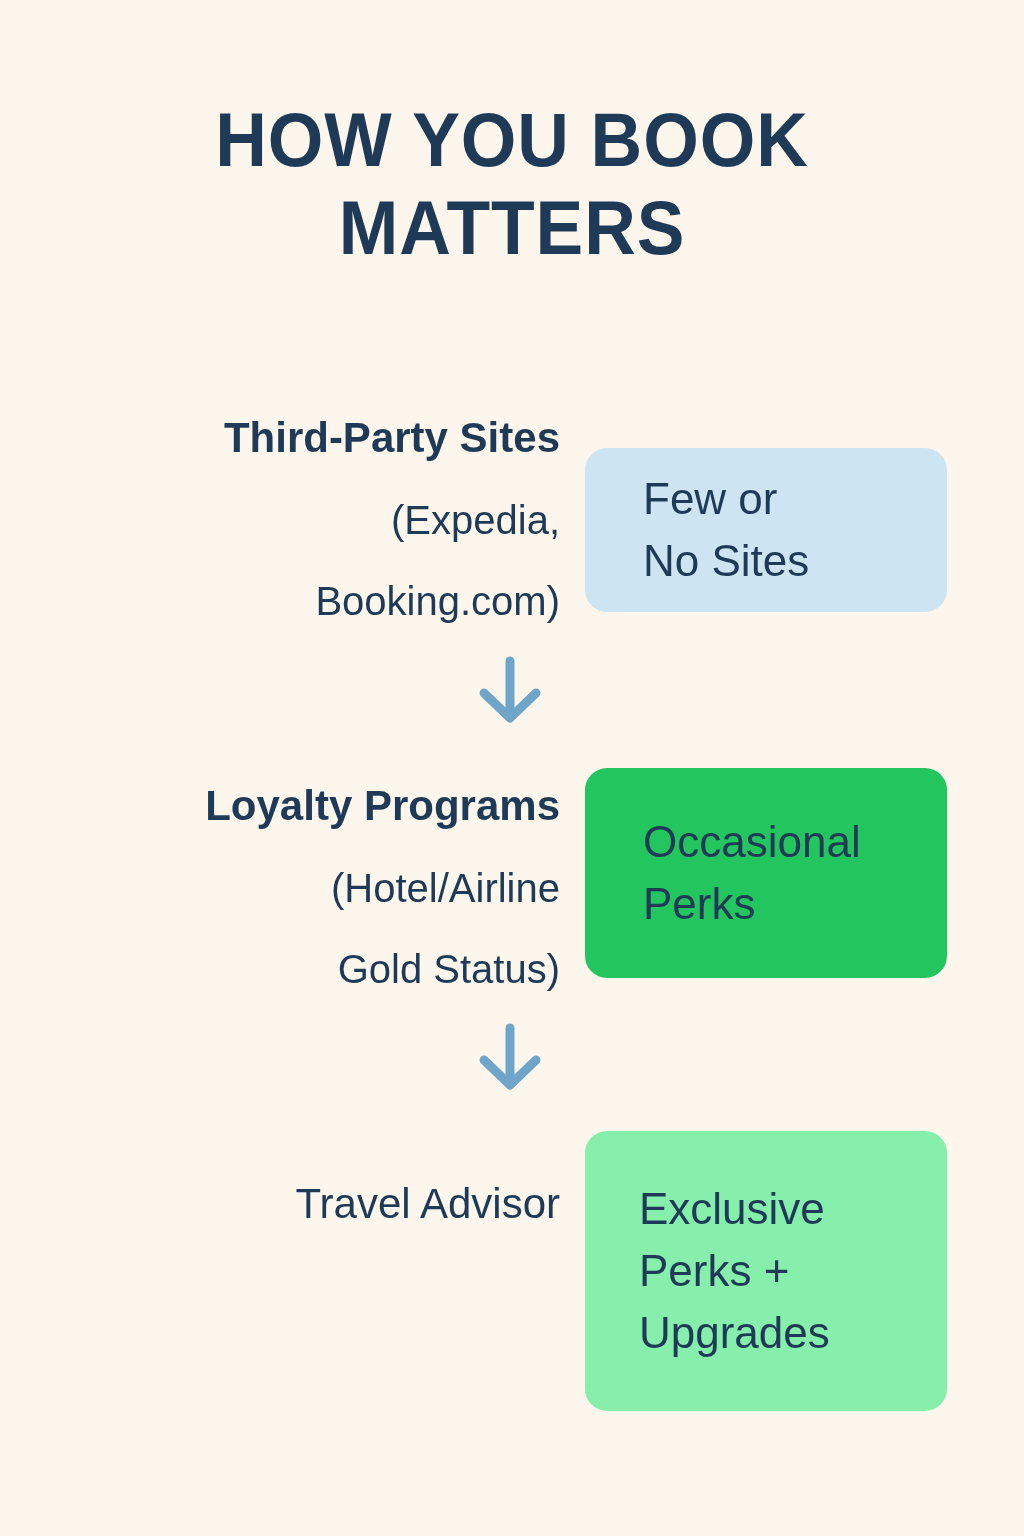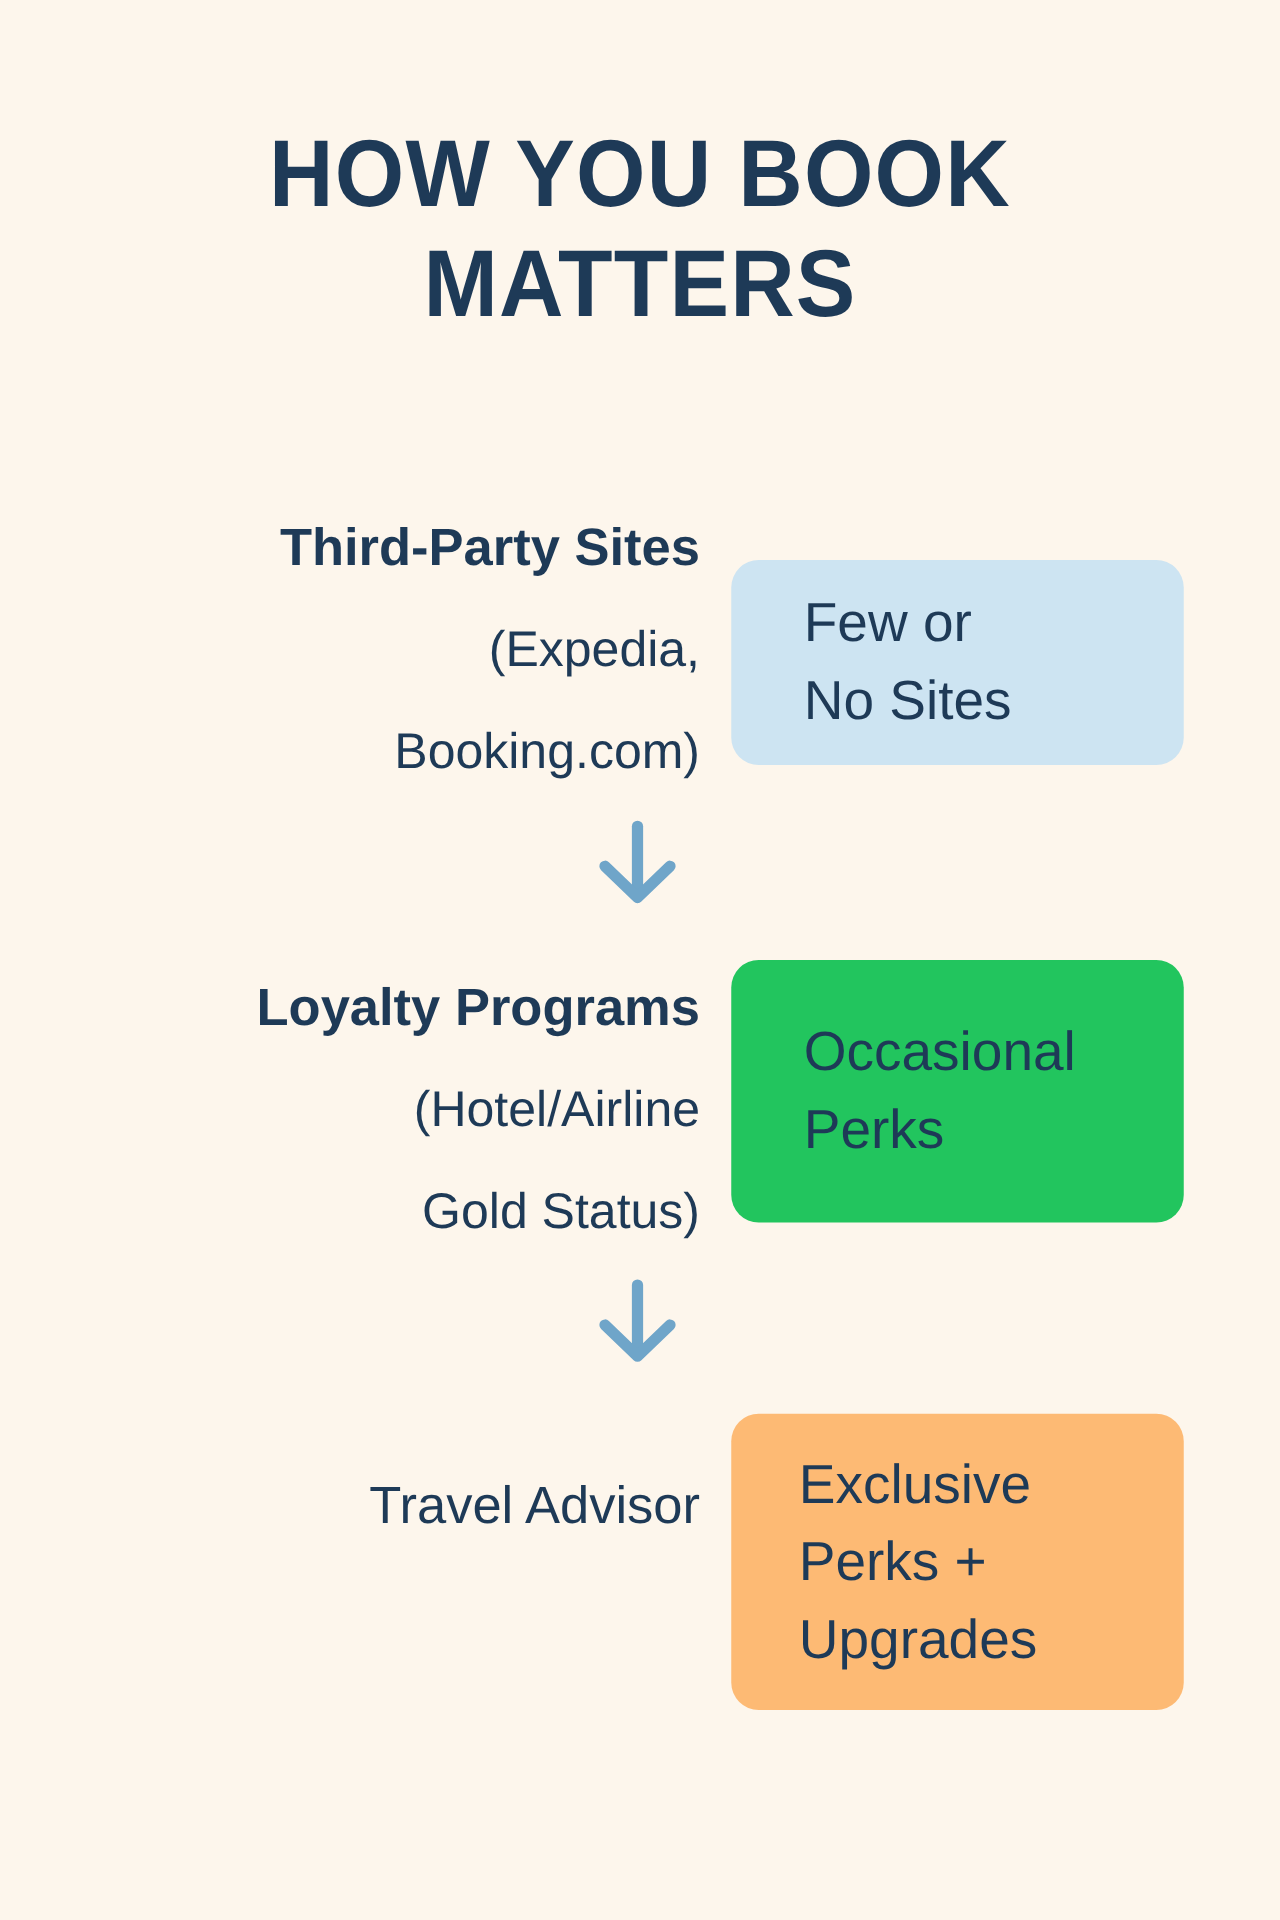--- a/index.html
+++ b/index.html
@@ -90,21 +90,21 @@
     padding-left: 58px;
     padding-right: 20px;
     font-size: 44px;
     line-height: 62px;
     font-weight: 400;
     color: #1E3A57;
   }
 
   #card-1 { top: 400px; height: 164px; background: #CDE4F2; margin-top: 48px; }
   #card-2 { top: 768px; height: 210px; background: #22c55e; }
-  #card-3 { top: 1131px; height: 237px; background: #fdba74; }
+  #card-3 { top: 1131px; height: 280px; background: #86efac; }
   #card-3 .card-text { padding-left: 54px; }
 
   #row-1 { top: 410px; }
   #row-2 { top: 778px; }
   #row-3 { top: 1176px; }
 
   
   .arrow {
     position: absolute;
     left: 474px;

